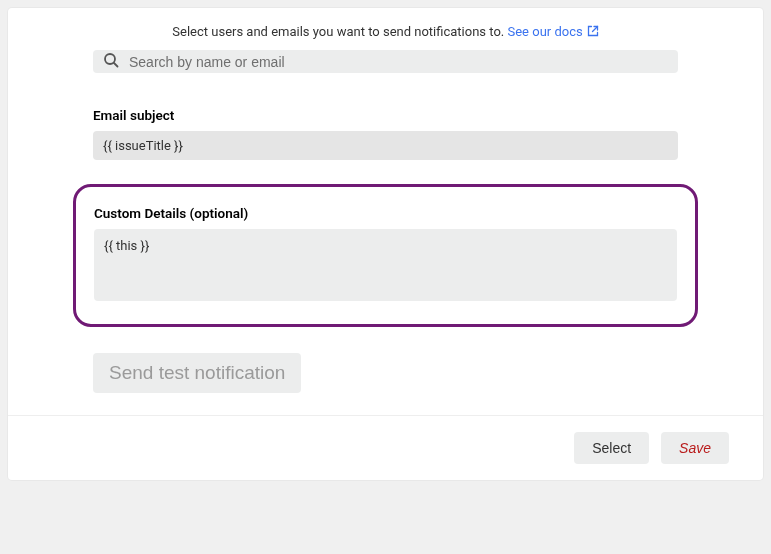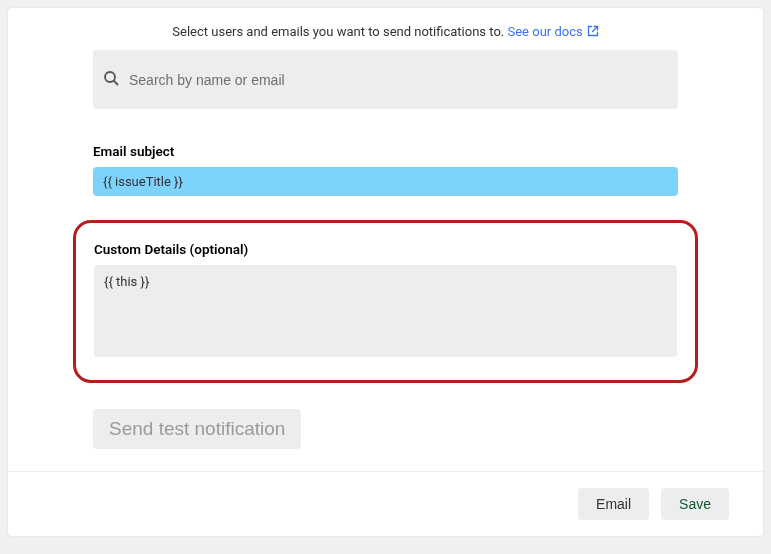--- a/index.html
+++ b/index.html
@@ -46,68 +46,68 @@
     .ext-icon {
       display: inline-block;
       vertical-align: middle;
       margin-left: 4px;
     }
     .search-wrap {
       display: flex;
       align-items: center;
       background: #eceded;
       border-radius: 4px;
-      padding: 20px 10px;
+      padding: 2px 10px;
       gap: 10px;
     }
     .search-wrap input {
       flex: 1;
       border: none;
       background: transparent;
       font-size: 14px;
       color: #333;
       outline: none;
     }
     .search-wrap input::placeholder { color: #6f6f6f; }
     .field-block { margin-top: 34px; }
     .field-label {
       font-size: 13.5px;
       font-weight: 600;
       color: #000000;
       margin-bottom: 8px;
     }
     .text-input {
       width: 100%;
-      background: #7dd3fc;
+      background: #e5e5e5;
       border: none;
       border-radius: 4px;
       padding: 7px 10px;
       font-size: 13px;
       color: #333;
       outline: none;
       font-family: inherit;
     }
     .highlight-box {
-      border: 3px solid #b91c1c;
+      border: 3px solid #701a75;
       border-radius: 18px;
       padding: 18px 18px 20px 18px;
       margin: 24px -20px 0 -20px;
     }
     .textarea {
       width: 100%;
       background: #eceded;
       border: none;
       border-radius: 4px;
       padding: 9px 10px;
       font-size: 13px;
       color: #333;
       outline: none;
       font-family: inherit;
       resize: none;
-      height: 92px;
+      height: 72px;
     }
     .send-test-btn {
       margin-top: 26px;
       background: #eceded;
       border: none;
       border-radius: 4px;
       padding: 9px 16px;
       font-size: 19px;
       color: #9a9a9a;
       cursor: not-allowed;
@@ -125,22 +125,23 @@
       padding: 8px 18px;
       font-size: 14px;
       cursor: pointer;
     }
     .btn-cancel {
       background: #eceded;
       color: #333;
     }
     .btn-save {
       background: #eceded;
-      color: #14532d;
+      color: #b91c1c;
       cursor: not-allowed;
+      font-style: italic;
     }
   </style>
 </head>
 <body>
 
 <div class="panel">
 
 
   <div class="content">
 
@@ -170,17 +171,17 @@
     <div class="highlight-box">
       <div class="field-label">Custom Details (optional)</div>
       <textarea class="textarea" style="">{{ this }}</textarea>
     </div>
 
     <button class="send-test-btn">Send test notification</button>
 
   </div>
 
   <div class="footer">
-    <button class="btn btn-cancel">Email</button>
+    <button class="btn btn-cancel">Select</button>
     <button class="btn btn-save">Save</button>
   </div>
 
 </div>
 
 </body></html>

